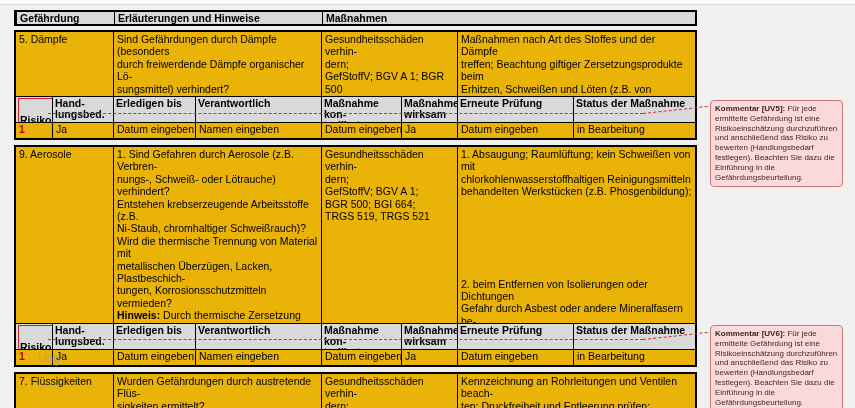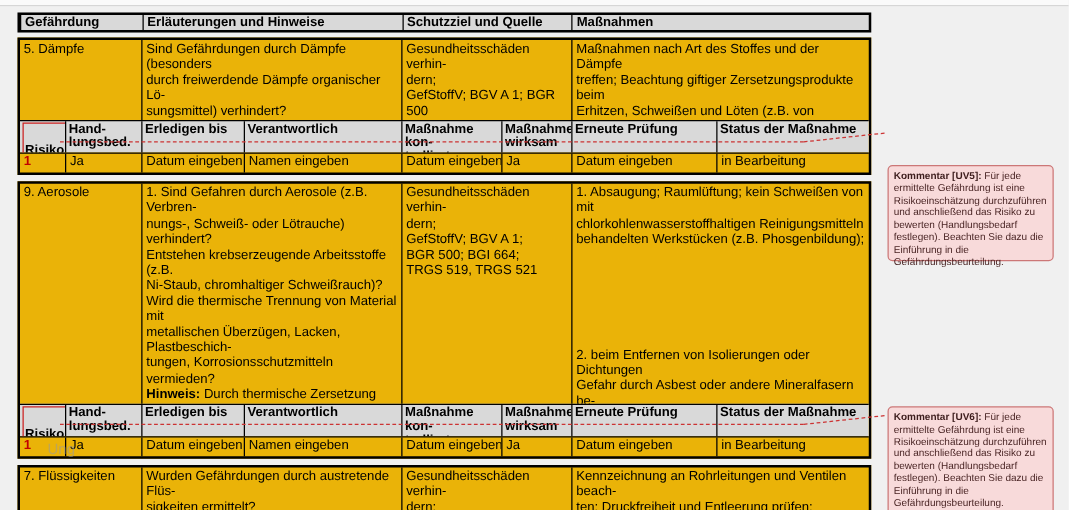--- a/index.html
+++ b/index.html
@@ -53,21 +53,20 @@
 </style>
 </head>
 <body>
 
 <div class="page">
   <div class="top-strip"></div>
 
   <div class="thead">
     <div class="hcell w-c1">Gefährdung</div>
     <div class="hcell w-c2">Erläuterungen und Hinweise</div>
-    <div class="hcell w-c3">Schutzziel und Quelle</div>
     <div class="hcell w-c4">Maßnahmen</div>
   </div>
 
   <div class="block" style="top:30px;">
     <div class="row main5">
       <div class="cell w-c1">5. Dämpfe</div>
       <div class="cell w-c2">Sind Gefährdungen durch Dämpfe (besonders
 durch freiwerdende Dämpfe organischer Lö-
 sungsmittel) verhindert?</div>
       <div class="cell w-c3">Gesundheitsschäden verhin-
@@ -172,21 +171,21 @@
 ten; Druckfreiheit und Entleerung prüfen; Druckspei-
 cher und Leitungen sicher absperren oder unterbre-</div>
     </div>
   </div>
 
   <div class="conn-h" style="left:48px;top:113px;width:595px;"></div>
   <div class="conn-d" style="left:643px;top:113px;width:65px;transform:rotate(-6.2deg);"></div>
   <div class="conn-h" style="left:48px;top:339px;width:595px;"></div>
   <div class="conn-d" style="left:643px;top:339px;width:65px;transform:rotate(-6.2deg);"></div>
 
-  <div class="balloon" style="top:100px;height:77px;margin-top:32px;">
+  <div class="balloon" style="top:100px;height:87px;">
     <span class="lbl">Kommentar [UV5]:</span><span> Für jede ermittelte Gefährdung ist eine Risikoeinschätzung durchzuführen und anschließend das Risiko zu bewerten (Handlungsbedarf festlegen). Beachten Sie dazu die Einführung in die Gefährdungsbeurteilung.</span>
   </div>
   <div class="balloon" style="top:325px;height:97px;">
     <span class="lbl">Kommentar [UV6]:</span><span> Für jede ermittelte Gefährdung ist eine Risikoeinschätzung durchzuführen und anschließend das Risiko zu bewerten (Handlungsbedarf festlegen). Beachten Sie dazu die Einführung in die Gefährdungsbeurteilung.</span>
   </div>
 
   <div class="watermark">Ung</div>
 </div>
 
 </body></html>

